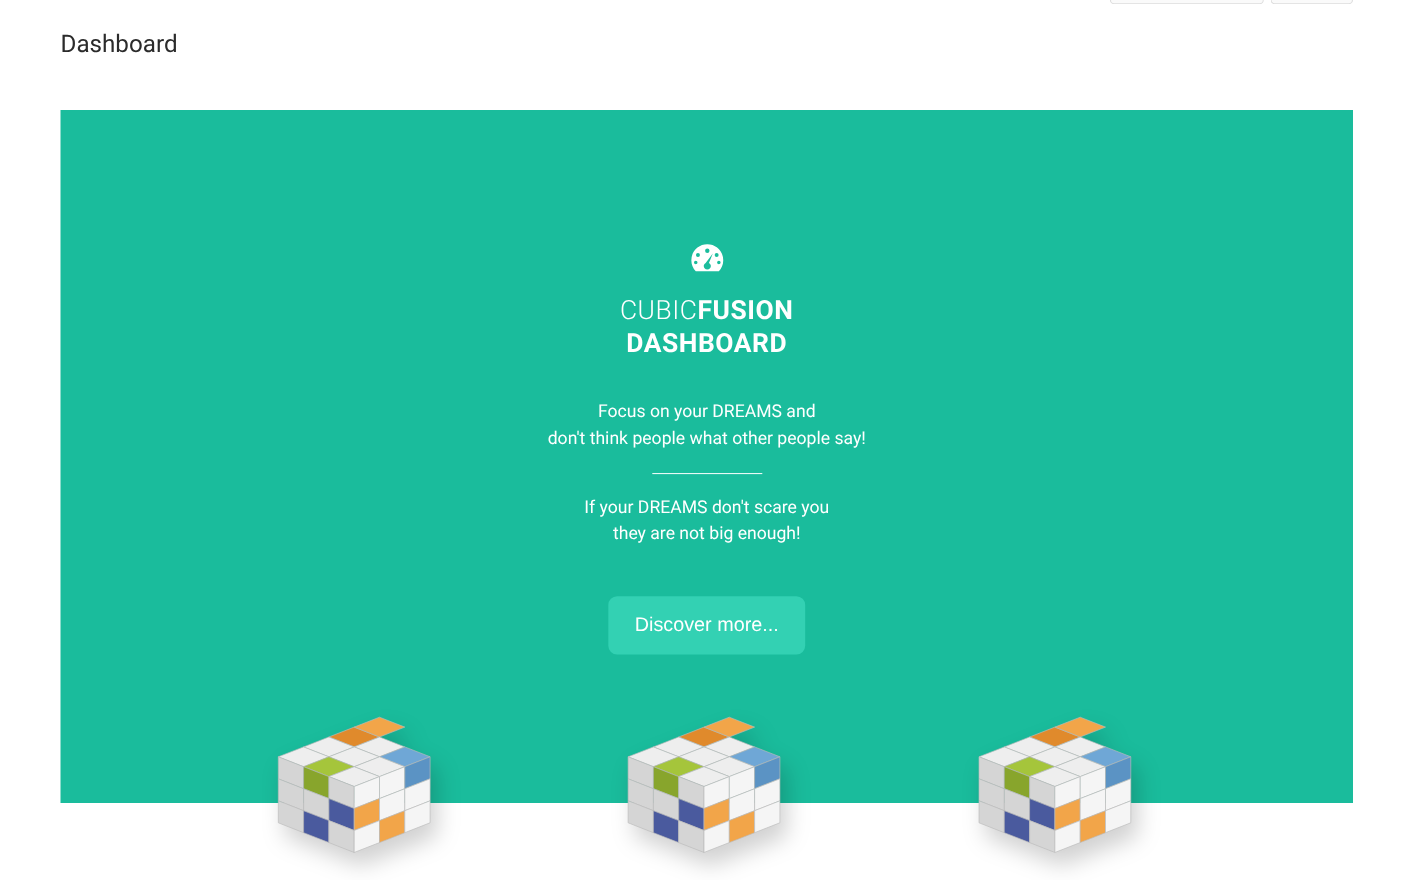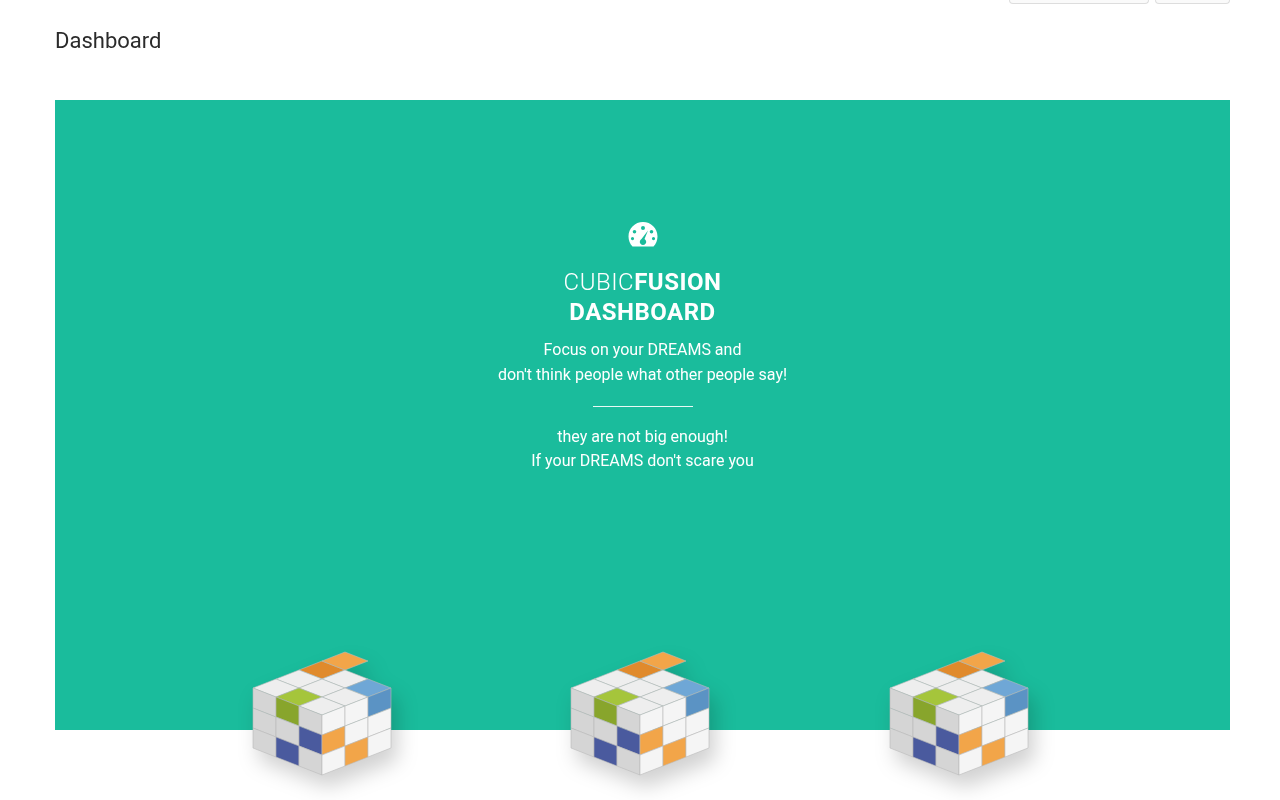--- a/index.html
+++ b/index.html
@@ -67,21 +67,21 @@
     .brand-bold { font-weight: 700; }
     .brand-sub {
       font-size: 24px;
       font-weight: 700;
       letter-spacing: 0.5px;
       margin-top: 2px;
     }
     .quote {
       font-size: 16px;
       line-height: 1.55;
-      margin-top: 12px;
+      margin-top: 36px;
     }
     .divider {
       width: 100px;
       height: 1px;
       background: rgba(255,255,255,0.9);
       margin: 18px auto;
     }
     .cta {
       display: inline-block;
       margin-top: 44px;
@@ -138,24 +138,25 @@
     <div class="brand-sub">DASHBOARD</div>
 
     <div class="quote">
       <div>Focus on your DREAMS and</div>
       <div>don't think people what other people say!</div>
     </div>
 
     <div class="divider"></div>
 
     <div class="quote" style="margin-top:0">
+      <div>If your DREAMS don't scare you</div>
       <div>they are not big enough!</div>
-      <div>If your DREAMS don't scare you</div>
-    </div>
-
+    </div>
+
+    <button class="cta">Discover more...</button>
   </div>
 
   <div class="cubes-row">
     <div class="cube-wrap">
       <svg viewBox="0 0 150 150">
         <g stroke="#bbb" stroke-width="0.6">
           <polygon points="50,32 73,23 96,32 73,41" fill="#e08a2c"></polygon>
           <polygon points="73,23 96,14 119,23 96,32" fill="#f2a549"></polygon>
           <polygon points="27,41 50,32 73,41 50,50" fill="#eee"></polygon>
           <polygon points="73,41 96,32 119,41 96,50" fill="#eee"></polygon>

